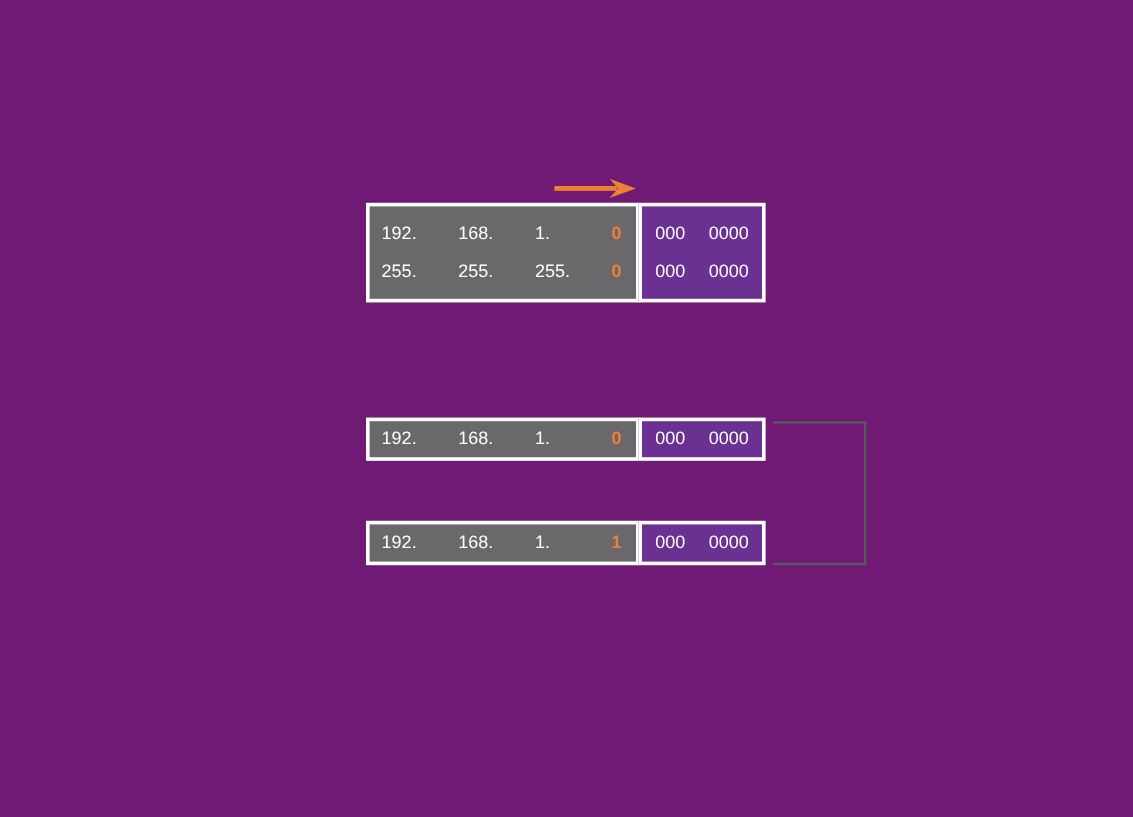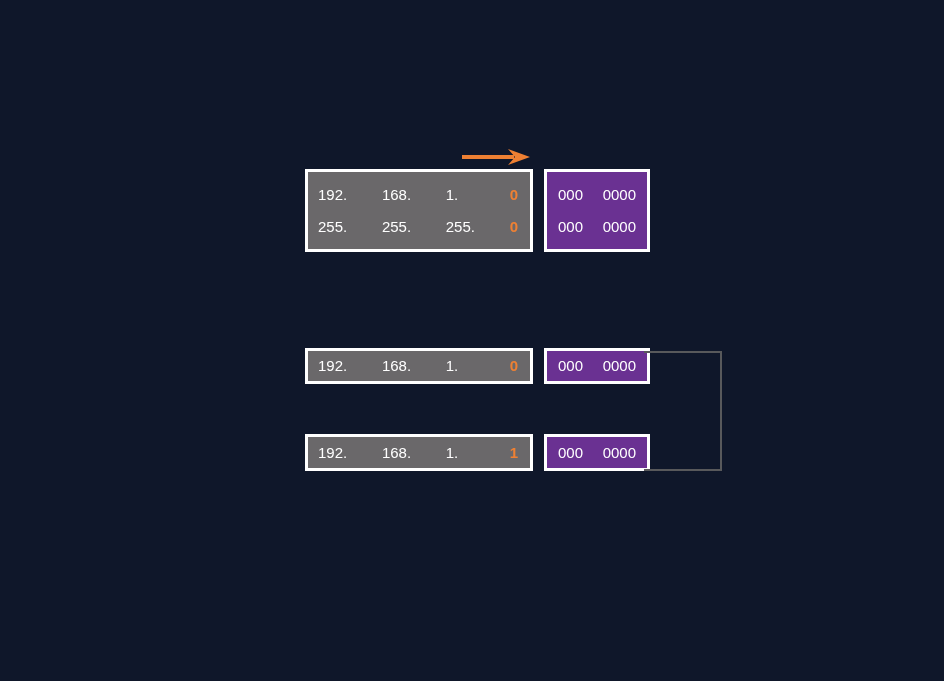--- a/index.html
+++ b/index.html
@@ -1,20 +1,20 @@
 <!DOCTYPE html>
 <html><head>
 <meta charset="utf-8">
 <style>
   html, body { margin: 0; padding: 0; background: #000; }
   .canvas {
     position: relative;
     width: 944px;
     height: 681px;
-    background: #0f172a;
+    background: #701a75;
     overflow: hidden;
     font-family: "Liberation Sans", "DejaVu Sans", sans-serif;
   }
   .abs { position: absolute; box-sizing: border-box; }
 
   
   .arrow { left: 460px; top: 146px; width: 72px; height: 22px; }
 
   
   .octet-box {
@@ -22,21 +22,21 @@
     border: 3px solid #ffffff;
     left: 305px;
     width: 228px;
     display: flex;
     flex-direction: column;
     justify-content: center;
   }
   .bits-box {
     background: #6a3192;
     border: 3px solid #ffffff;
-    left: 544px;
+    left: 532px;
     width: 106px;
     display: flex;
     flex-direction: column;
     justify-content: center;
   }
   .top-octets, .top-bits { top: 169px; height: 83px; gap: 10px; }
   .sub1-octets, .sub1-bits { top: 348px; height: 36px; }
   .sub2-octets, .sub2-bits { top: 434px; height: 37px; }
 
   

